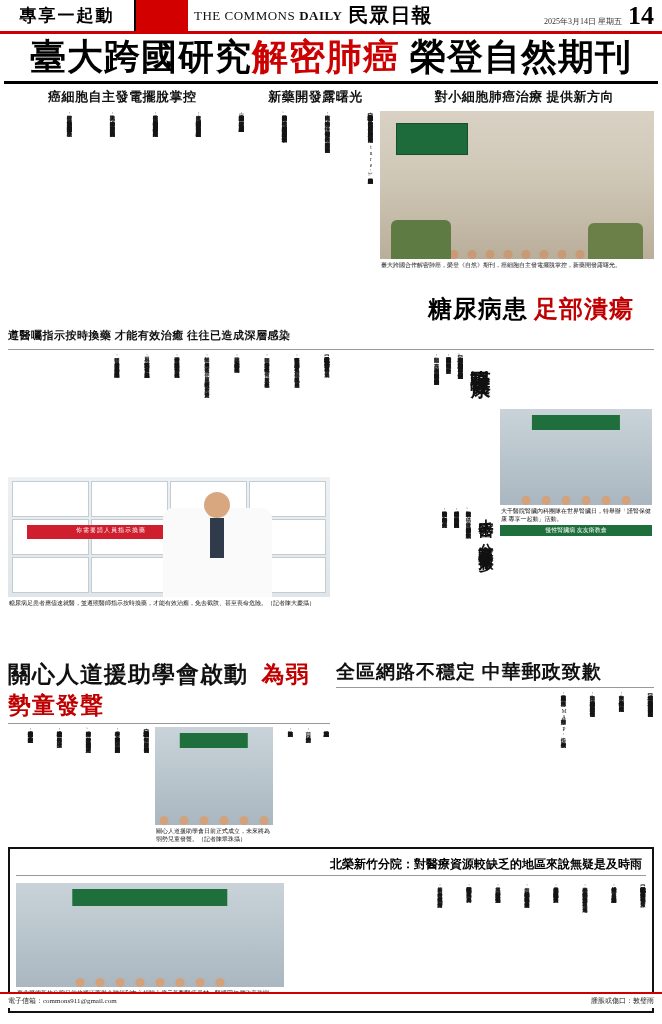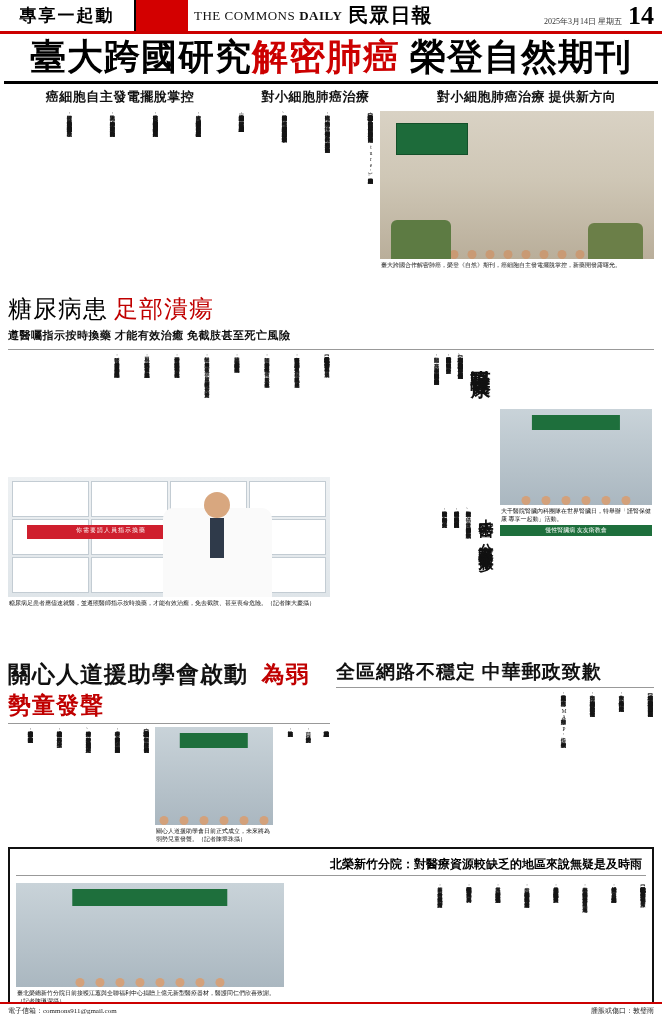--- a/index.html
+++ b/index.html
@@ -110,23 +110,23 @@
   .pp { width: 16px; background: #f2f2f0; border-radius: 6px 6px 0 0; position: relative; }
   .pp::before { content:""; position:absolute; top:-9px; left:50%; transform:translateX(-50%); width:9px; height:9px; border-radius:50%; background:#c99a74; }
   .pp.suit { background: #2b3340; }
   .ph-banner { position:absolute; top:8%; left:6%; width:26%; height:22%; background:#1d6b3a; border:1px solid #14502a; }
   .ph-flowers { position:absolute; bottom:0; left:4%; width:22%; height:26%; background:#5d7b43; border-radius:6px 6px 0 0;}
   .ph-flowers2 { position:absolute; bottom:0; right:4%; width:20%; height:24%; background:#6b7f48; border-radius:6px 6px 0 0;}
 
   
   .sec2 { padding: 4px 8px 0 8px; }
   .sec2-head {
-    display: flex; align-items: baseline; justify-content: flex-start;
+    display: flex; align-items: baseline; justify-content: flex-end;
     gap: 6px;
-    font-size: 24px; font-weight: normal; letter-spacing: 1px;
+    font-size: 24px; font-weight: bold; letter-spacing: 1px;
   }
   .sec2-head .red { color: #c00000; }
   .sec2-sub {
     font-size: 11px; font-weight: bold; color: #111;
     padding: 3px 0 4px 0; letter-spacing: .5px;
   }
   .rule { height: 1px; background: #999; margin: 2px 0 3px 0; }
 
   
   .midwrap { display: flex; flex-direction: row; padding: 0 8px; gap: 5px; height: 300px; }
@@ -180,21 +180,21 @@
 
   .ph-group { background: linear-gradient(#c9d3d9,#aab7c0); position: relative; }
   .ph-group .row { position:absolute; bottom:0; left:0; right:0; height:62%; display:flex; align-items:flex-end; justify-content:center; gap:3px; }
   .ph-group .g { width:17px; background:#fdfdfd; border-radius:6px 6px 0 0; position:relative; }
   .ph-group .g::before { content:""; position:absolute; top:-9px; left:50%; transform:translateX(-50%); width:9px;height:9px;border-radius:50%;background:#d3a17b; }
   .ph-group .g.k { background:#e7b4c6; }
   .ph-group .bn { position:absolute; top:6%; left:50%; transform:translateX(-50%); width:58%; height:16%; background:#1e6f3c; }
 
   
   .footer {
-    position:absolute; bottom:6px; left:0; right:0;
+    position:absolute; bottom:16px; left:0; right:0;
     border-top: 2px solid #c00;
     display:flex; justify-content:space-between; align-items:center;
     padding: 2px 8px; font-size: 7px; color:#222;
     background:#fff;
   }
 
   .tiny { font-size: 6px; }
 </style>
 </head>
 <body>
@@ -215,21 +215,21 @@
   </div>
 
   <div class="headline-band">
     <div class="headline">
       <span>臺大跨國研究</span><span class="hl-red">解密肺癌</span>&nbsp;<span>榮登自然期刊</span>
     </div>
   </div>
   <div class="hl-underline"></div>
   <div class="subhead-row">
     <span>癌細胞自主發電擺脫掌控</span>
-    <span>對小細胞肺癌治療</span>
+    <span>新藥開發露曙光</span>
     <span>對小細胞肺癌治療 提供新方向</span>
   </div>
 
   <div class="sec1">
     <div class="sec1-text">
       <div class="col" style="height:172px"><span class="tag">【本報記者吳醫薇台北報導】</span><span>肺癌為國人十大癌症死因之首，是台灣癌症醫療的最大挑戰之一。臺大醫院團隊與國際夥伴合作，針對小細胞肺癌進行跨國研究，成果日前登上國際頂尖期刊《Nature》，為全球小細胞肺癌治療開啟新頁。</span></div>
       <div class="col" style="height:172px">研究團隊指出，小細胞肺癌惡性度高、轉移快速，傳統化學治療雖可短暫控制，但往往在數月內復發，病患五年存活率不到百分之七，迫切需要新的治療策略。</div>
       <div class="col" style="height:172px">臺大醫院內科部胸腔科團隊與美國、歐洲研究機構合作，運用單細胞定序與代謝體分析技術，發現小細胞肺癌細胞具有特殊的「自主發電」能力，可以擺脫正常細胞能量調控的掌控。</div>
       <div class="col" style="height:172px">團隊進一步解析癌細胞粒線體代謝重塑的分子機轉，確認其關鍵調控蛋白，並在動物模式中證實抑制該蛋白可顯著延緩腫瘤生長並延長存活時間。</div>
       <div class="col" style="height:172px">研究主持人表示，這項發現不僅解開小細胞肺癌快速惡化的謎團，也為新藥開發提供明確標靶，後續將與生技業者合作推進臨床試驗。</div>
@@ -258,21 +258,21 @@
         <div class="ph-flowers2"></div>
       </div>
       <div class="caption">臺大跨國合作解密肺癌，榮登《自然》期刊，癌細胞自主發電擺脫掌控，新藥開發露曙光。</div>
     </div>
   </div>
 
   <div class="sec2">
     <div class="sec2-head">
       <span>糖尿病患</span><span class="red">足部潰瘍</span>&nbsp;&nbsp;
     </div>
-    <div class="sec2-sub">遵醫囑指示按時換藥 才能有效治癒 免截肢甚至死亡風險</div>
+    <div class="sec2-sub">遵醫囑指示按時換藥 才能有效治癒 往往已造成深層感染</div>
     <div class="rule"></div>
   </div>
 
   <div class="midwrap">
 
     <div class="mid-left">
       <div class="sec2-body">
         <div class="col" style="height:118px"><span class="tag">【本報記者陳大慶台南報導】</span><span>糖尿病是國人常見慢性疾病，長期血糖控制不佳易引發周邊神經病變與血管病變，導致足部傷口不易癒合，形成足部潰瘍。</span></div>
         <div class="col" style="height:118px">台南市立醫院內分泌科醫師指出，許多病患初期只覺得腳底有小水泡或厚繭，不痛不癢便疏於處理，等到傷口惡化、出現異味或流膿才就醫，往往已造成深層感染。</div>
         <div class="col" style="height:118px">醫師強調，糖尿病足潰瘍若未妥善治療，可能導致蜂窩性組織炎、骨髓炎，嚴重者須截肢，甚至引發敗血症危及生命。</div>

